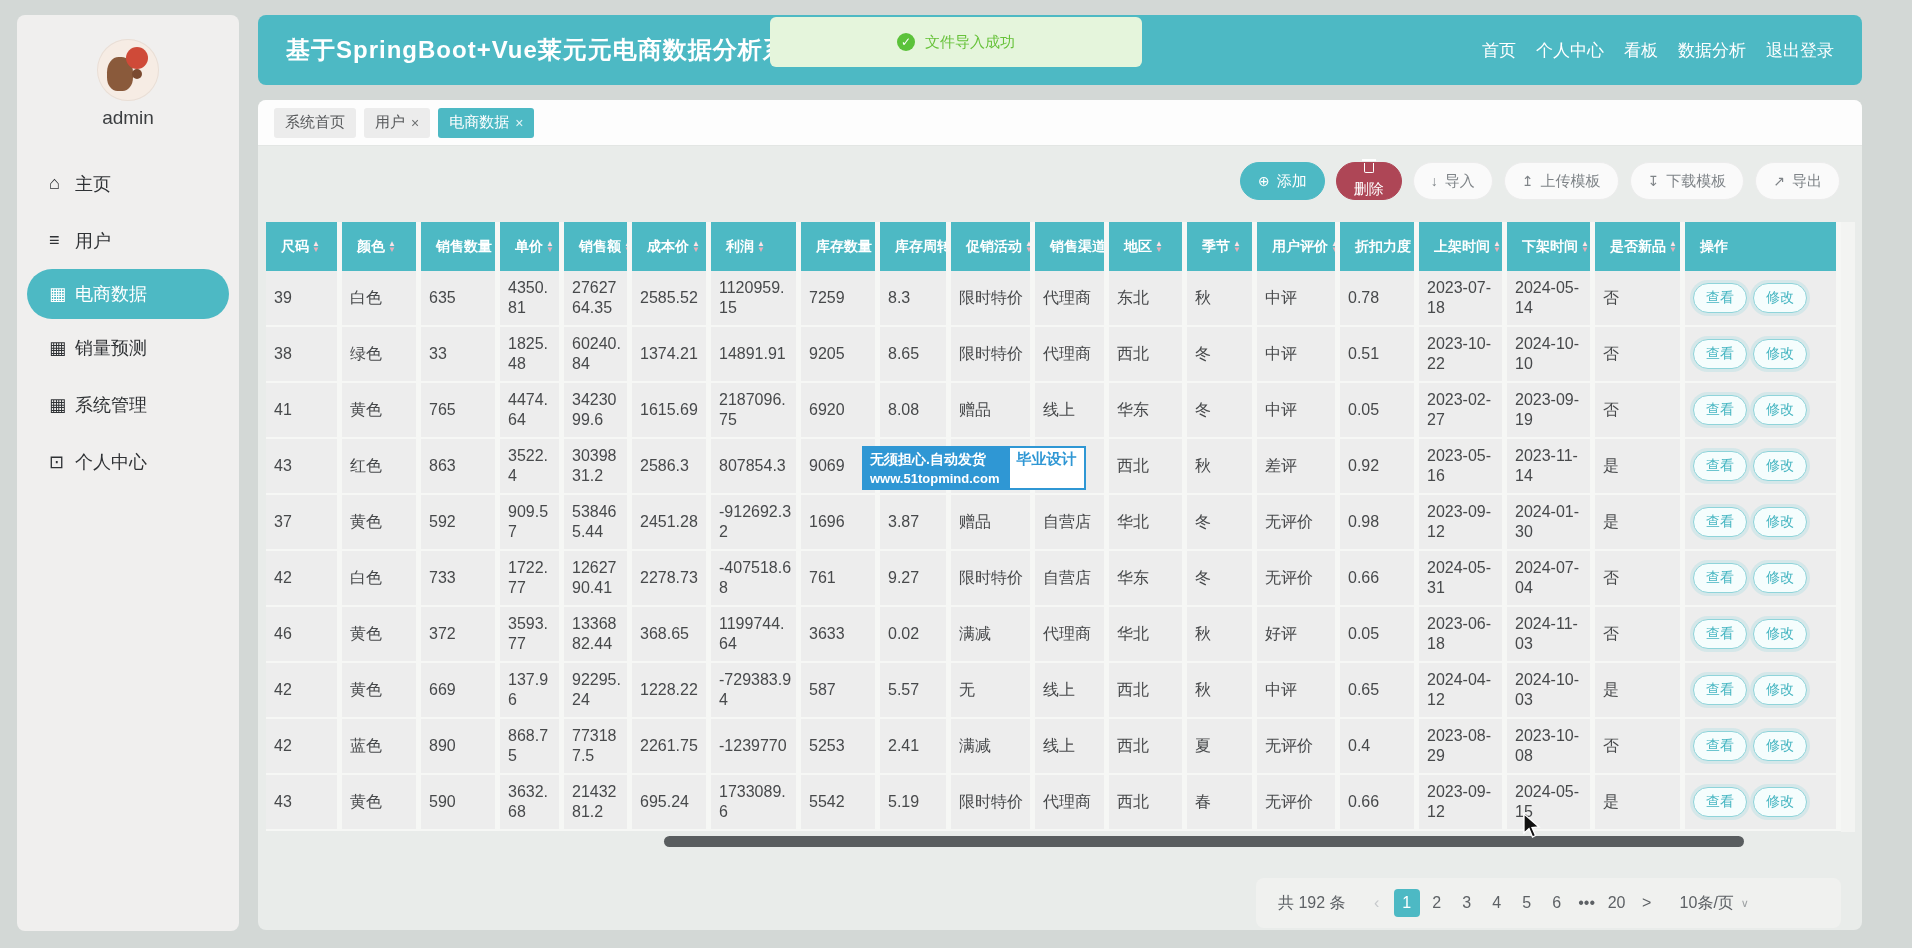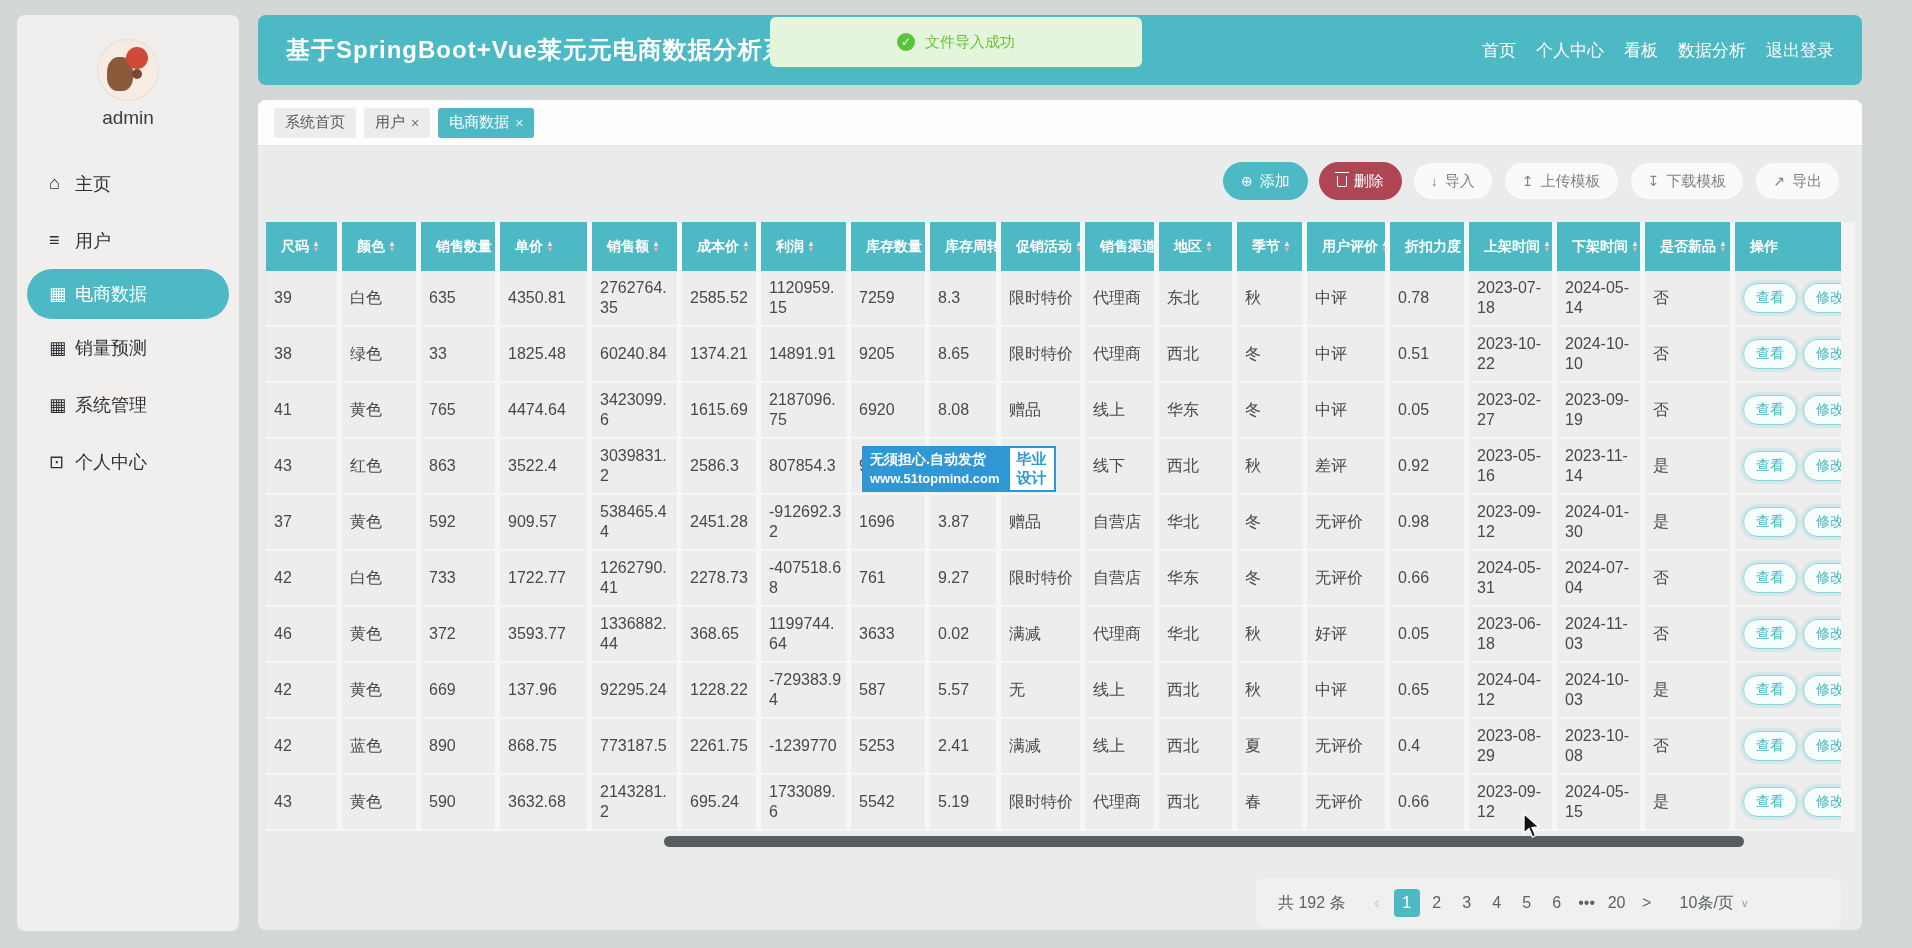--- a/index.html
+++ b/index.html
@@ -34,48 +34,48 @@
   .panel { position:absolute; left:258px; top:100px; width:1604px; height:830px; background:#e9ecea; border-radius:8px; overflow:hidden; }
   .tabbar { position:absolute; left:0; top:0; width:100%; height:46px; background:#fdfdfd; border-bottom:1px solid #e3e6e4; display:flex; align-items:center; gap:8px; padding-left:16px; }
   .tab { height:30px; display:flex; align-items:center; padding:0 11px; background:#ececec; border-radius:3px; font-size:15px; color:#57595b; cursor:pointer; }
   .tab.active { background:#4db9c4; color:#fff; }
   .tab-close { margin-left:6px; font-size:14px; opacity:.85; cursor:pointer; }
 
   
   .toolbar { position:absolute; top:62px; right:22px; display:flex; gap:11px; }
   .btn { height:38px; border-radius:19px; padding:0 17px; border:1px solid #ececec; background:#fafafa; color:#7f8488; font-size:15px; display:flex; align-items:center; gap:7px; cursor:pointer; font-family:inherit; }
   .btn.primary { background:#4db9c4; border-color:#4db9c4; color:#fff; }
-  .btn.danger { background:#ae4656; border-color:#ae4656; color:#fff; }
+  .btn.danger { background:#ae4656; border-color:#ae4656; color:#fff;flex-direction:column; }
   .btn-icon { font-size:14px; line-height:1; display:inline-flex; align-items:center; }
   .g-trash-icon { width:10px; height:11px; border:1.5px solid currentColor; border-top:none; border-radius:0 0 2px 2px; position:relative; display:inline-block; }
   .g-trash-icon::before { content:""; position:absolute; top:-4px; left:-3px; right:-3px; height:1.5px; background:currentColor; }
 
   
   .table-wrap { position:absolute; left:8px; top:122px; width:1575px; height:610px; overflow:hidden; }
   .thead { display:flex; height:49px; }
   .th { background:#4db9c4; color:#fff; font-size:14px; font-weight:bold; display:flex; align-items:center; padding-left:15px; border-right:5px solid #f6f7f5; overflow:hidden; white-space:nowrap; flex-shrink:0; }
   .caret { display:inline-flex; flex-direction:column; margin-left:3px; }
   .caret span { font-size:8px; line-height:6px; height:6px; }
   .caret .up { color:#fbe3e7; } .caret .dn { color:#e9aeb9; }
   .trow { display:flex; height:56px; }
   .tcell { background:#ededed; color:#47494b; font-size:16px; display:flex; align-items:center; padding-left:8px; padding-right:4px; border-right:5px solid #f6f7f5; border-bottom:2px solid #f6f7f5; overflow:hidden; flex-shrink:0; line-height:1.25; }
   .tcell > span { word-break:break-all; }
-  .c0{width:76px}.c1{width:79px}.c2{width:79px}.c3{width:92px}.c4{width:90px}.c5{width:79px}.c6{width:90px}.c7{width:79px}.c8{width:71px}.c9{width:84px}.c10{width:74px}.c11{width:78px}.c12{width:70px}.c13{width:83px}.c14{width:79px}.c15{width:88px}.c16{width:88px}.c17{width:90px}
+  .c0{width:76px}.c1{width:79px}.c2{width:79px}.c3{width:64px}.c4{width:68px}.c5{width:79px}.c6{width:90px}.c7{width:79px}.c8{width:71px}.c9{width:84px}.c10{width:74px}.c11{width:78px}.c12{width:70px}.c13{width:83px}.c14{width:79px}.c15{width:88px}.c16{width:88px}.c17{width:90px}
   .c18 { flex:1 0 128px; width:128px; }
   .actions { white-space:nowrap; gap:6px; }
   .pill { height:30px; padding:0 12px; border-radius:15px; border:1px solid #8fd4da; background:#f5fdfd; color:#45b5c1; font-size:14px; cursor:pointer; box-shadow:0 0 0 3px rgba(151,216,222,.28); font-family:inherit; flex-shrink:0; }
   .right-gutter { position:absolute; left:1583px; top:122px; width:14px; height:610px; background:#f3f4f2; }
   .hscroll { position:absolute; left:406px; top:736px; width:1080px; height:11px; background:#595d5f; border-radius:6px; cursor:pointer; }
 
   
   .watermark { position:absolute; left:604px; top:346px; display:flex; z-index:20; }
   .wm-left { background:#2f97d4; color:#fff; padding:5px 8px 4px; font-weight:bold; }
   .wm-line1 { font-size:14px; }
   .wm-url { font-size:13px; margin-top:2px; }
-  .wm-badge { background:#fff; border:2px solid #2f97d4; color:#2f97d4; font-weight:bold; font-size:15px; padding:2px 7px; display:flex; flex-direction:column; justify-content:center; line-height:1.25; }
+  .wm-badge { background:#fff; border:2px solid #2f97d4; color:#2f97d4; font-weight:bold; font-size:15px; padding:2px 7px; display:flex; flex-direction:row; justify-content:center; line-height:1.25; }
 
   
   .pager { position:absolute; left:998px; top:778px; width:585px; height:50px; background:#f0f1ef; border-radius:8px; display:flex; align-items:center; padding:0 22px; gap:4px; font-size:16px; color:#5d6165; }
   .pg-total { margin-right:14px; }
   .pg-btn { min-width:26px; height:28px; display:flex; align-items:center; justify-content:center; background:transparent; border:none; font-size:16px; color:#5d6165; cursor:pointer; font-family:inherit; padding:0 5px; }
   .pg-btn.prev { color:#c6c9cb; }
   .pg-page { min-width:26px; height:28px; display:flex; align-items:center; justify-content:center; border-radius:4px; cursor:pointer; padding:0 4px; }
   .pg-page.active { background:#4db9c4; color:#fff; }
   .pg-size { margin-left:16px; display:flex; align-items:center; gap:7px; cursor:pointer; }
   .pg-size .chev { font-size:11px; color:#9da1a3; }

